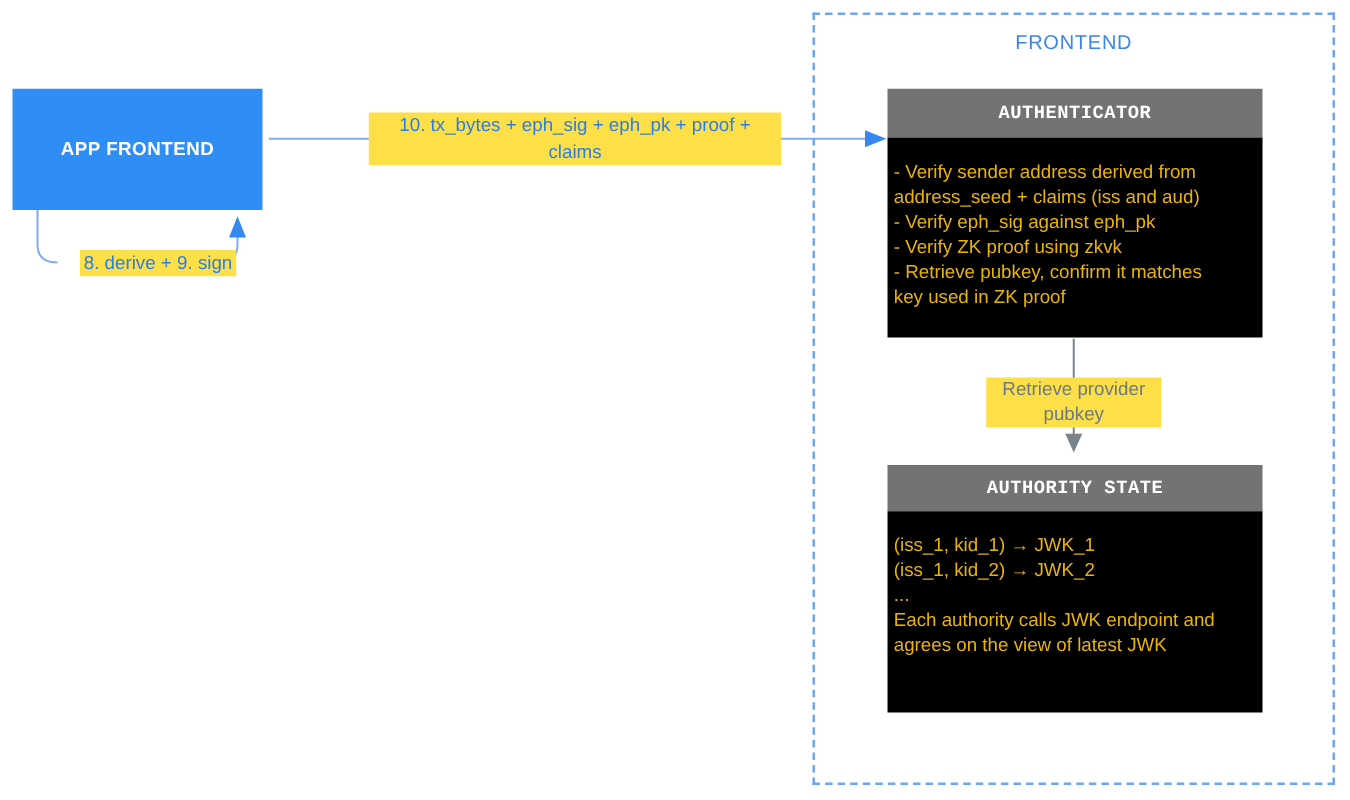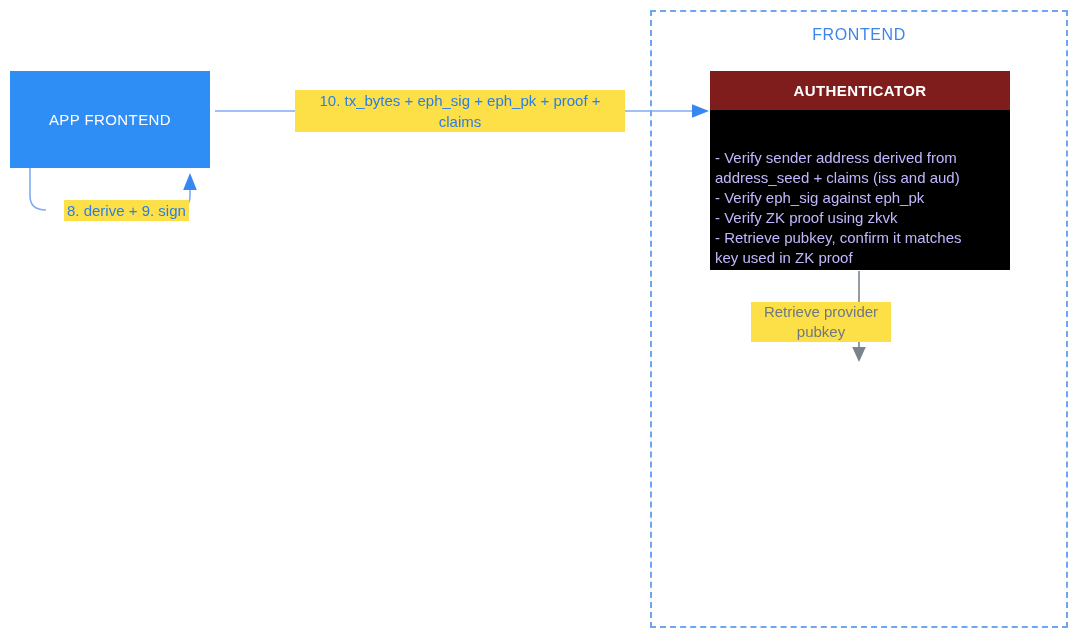--- a/index.html
+++ b/index.html
@@ -12,21 +12,21 @@
   #arrow-layer { position: absolute; left: 0; top: 0; width: 1080px; height: 640px; }
 
   
   .node-blue {
     background: #2F8EF6;
     color: #ffffff;
     display: flex;
     align-items: center;
     justify-content: center;
     font-size: 15px;
-    font-weight: 400;
+    font-weight: 700;
     letter-spacing: 0.4px;
   }
 
   
   .dashed-container {
     border: 2px dashed #6FA6F3;
     background: transparent;
   }
   .container-title {
     color: #3C85EC;
@@ -34,36 +34,37 @@
     letter-spacing: 0.6px;
     text-align: center;
     width: 100%;
     top: 14px;
     left: 0;
   }
 
   
   .hb-node { }
   .hb-header {
-    background: #7f1d1d;
+    background: #737373;
     color: #ffffff;
     display: flex;
     align-items: center;
     justify-content: center;
     font-size: 15px;
     font-weight: 600;
     letter-spacing: 0.4px;
+    font-family: Liberation Mono, monospace;
   }
   .hb-body {
     background: #000000;
-    color: #c4b5fd;
+    color: #eab308;
     font-size: 15px;
     line-height: 20px;
     white-space: pre-line;
-    padding: 38px 4px 0 5px;
+    padding: 18px 4px 0 5px;
     font-weight: 500;
   }
 
   
   .edge-label {
     background: #fde047;
     white-space: pre-line;
     text-align: center;
     font-size: 15px;
     line-height: 21px;
@@ -109,17 +110,23 @@
 <div class="abs hb-node" style="left:710px; top:71px; width:300px;">
   <div class="hb-header" style="height:39px;">AUTHENTICATOR</div>
   <div class="hb-body" style="height:160px;">- Verify sender address derived from
 address_seed + claims (iss and aud)
 - Verify eph_sig against eph_pk
 - Verify ZK proof using zkvk
 - Retrieve pubkey, confirm it matches
 key used in ZK proof</div>
 </div>
 
-<div class="abs edge-label gray" style="left:751px; top:302px; width:140px;">Retrieve provider
+<div class="abs edge-label gray" style="left:789px; top:302px; width:140px;">Retrieve provider
 pubkey</div>
 
 <div class="abs hb-node" style="left:710px; top:372px; width:300px;">
+  <div class="hb-header" style="height:37px;">AUTHORITY STATE</div>
+  <div class="hb-body" style="height:161px;">(iss_1, kid_1) → JWK_1
+(iss_1, kid_2) → JWK_2
+...
+Each authority calls JWK endpoint and
+agrees on the view of latest JWK</div>
 </div>
 
 </body></html>

